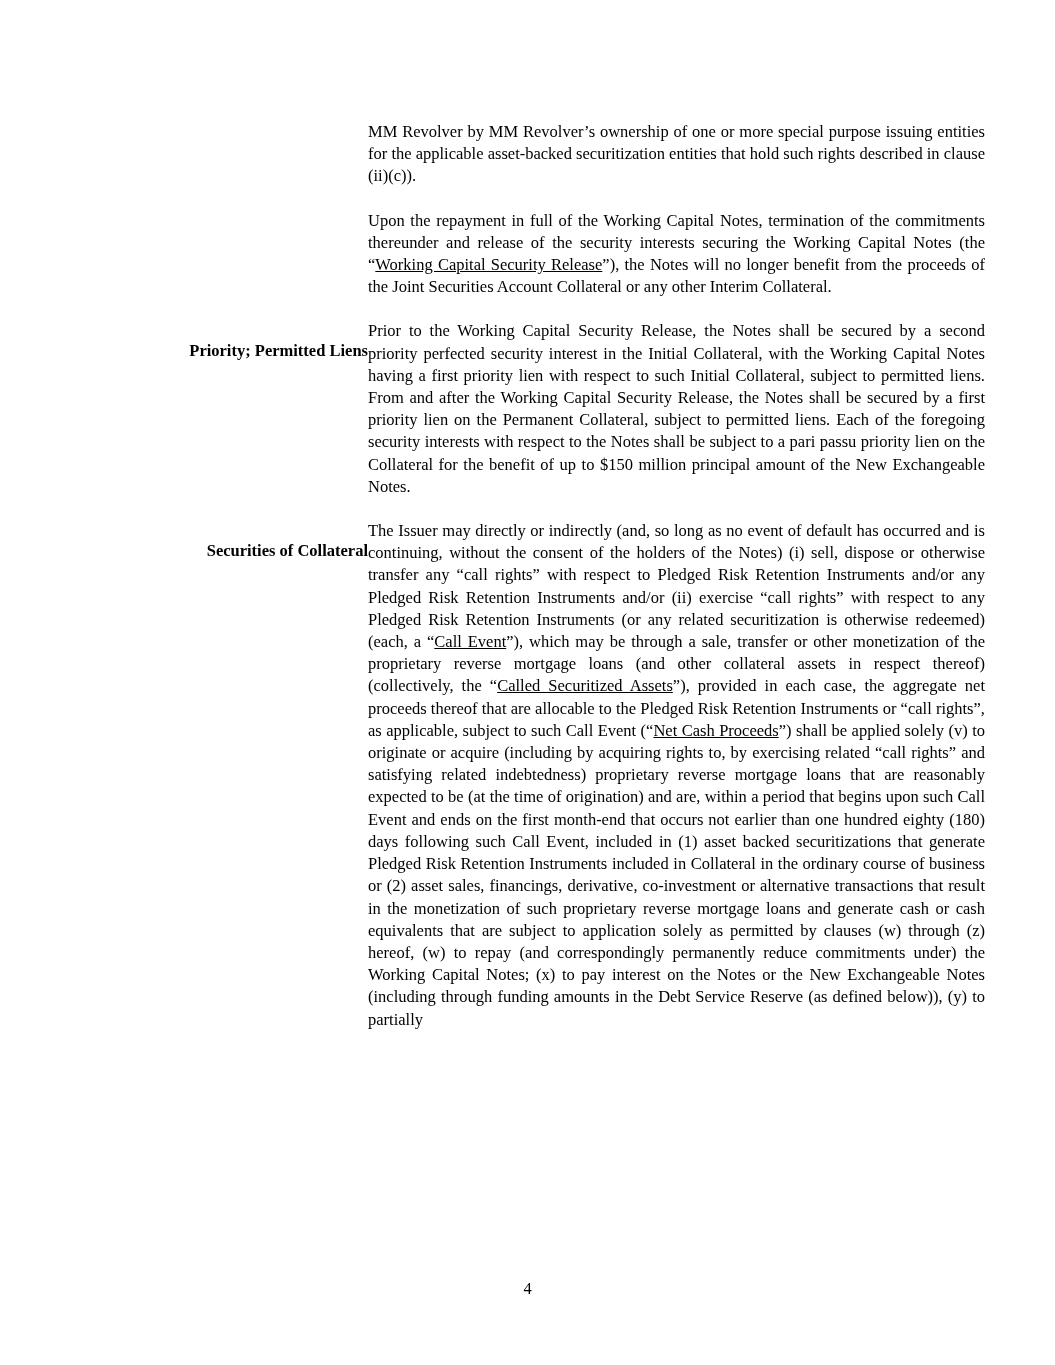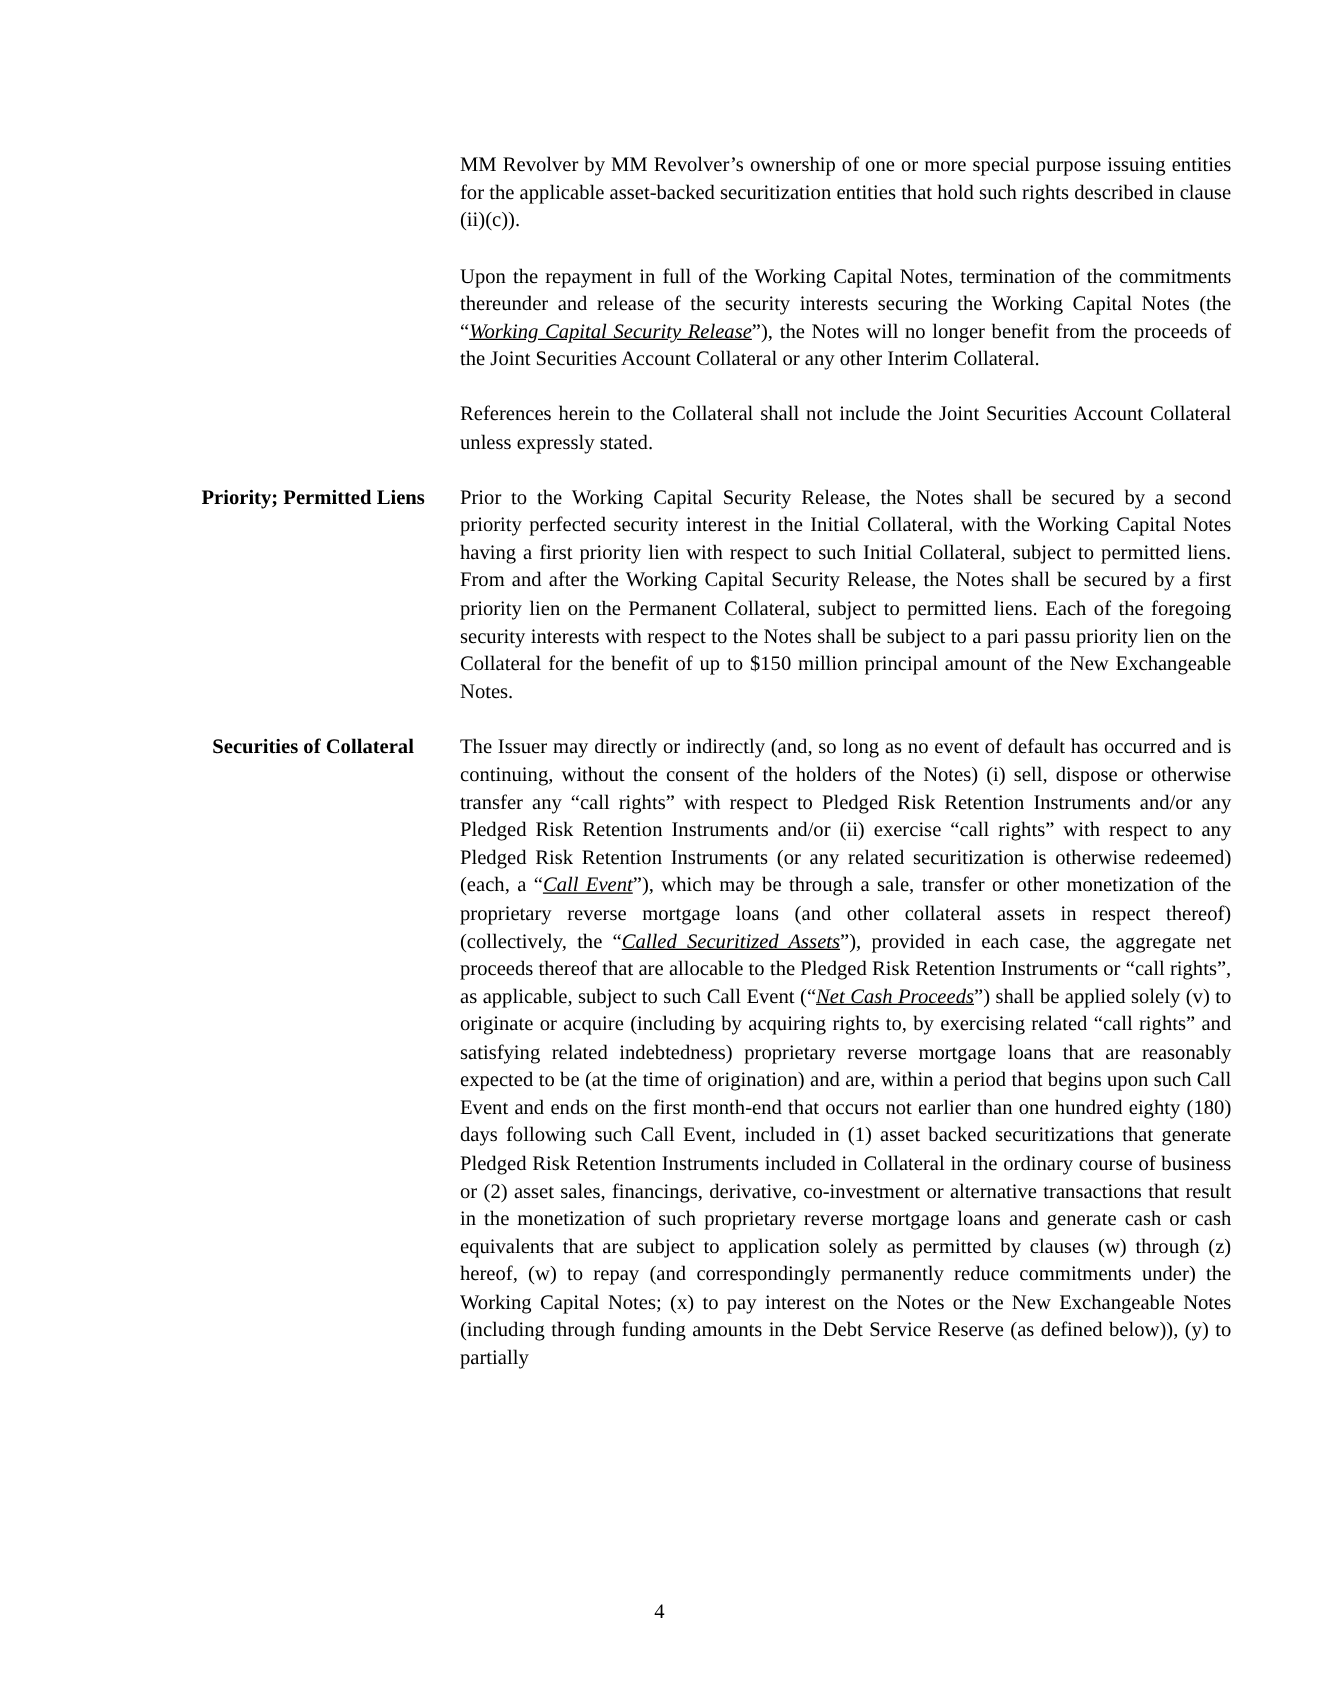--- a/index.html
+++ b/index.html
@@ -24,52 +24,52 @@
     padding: 121px 70px 0 133px;
   }
   .row {
     display: flex;
     align-items: flex-start;
   }
   .label-col {
     flex: 0 0 235px;
     width: 235px;
     font-weight: bold;
-    text-align: center;
+    text-align: right;
+    margin-top: 20px;
   }
   .body-col {
     flex: 1 1 auto;
     min-width: 0;
   }
   .body-col p {
     margin: 0 0 22px 0;
     text-align: justify;
   }
-  .run-u { text-decoration: underline; font-style: italic; }
+  .run-u { text-decoration: underline; }
   .run-i { }
   .page-number {
     position: absolute;
     top: 1278px;
     left: 0;
     right: 0;
     text-align: center;
   }
 </style>
 </head>
 <body>
 
 <div class="page">
   <div class="content">
 
     <section class="row">
       <div class="label-col"></div>
       <div class="body-col">
         <p><span>MM Revolver by MM Revolver’s ownership of one or more special purpose issuing entities for the applicable asset-backed securitization entities that hold such rights described in clause (ii)(c)).</span></p>
         <p><span>Upon the repayment in full of the Working Capital Notes, termination of the commitments thereunder and release of the security interests securing the Working Capital Notes (the “</span><span class="run-u">Working Capital Security Release</span><span>”), the Notes will no longer benefit from the proceeds of the Joint Securities Account Collateral or any other Interim Collateral.</span></p>
-        <p><span>References herein to the Collateral shall not include the Joint Securities Account Collateral unless expressly stated.</span></p>
       </div>
     </section>
 
     <section class="row">
       <div class="label-col">
         <span>Priority; Permitted Liens</span>
       </div>
       <div class="body-col">
         <p><span>Prior to the Working Capital Security Release, the Notes shall be secured by a second priority perfected security interest in the Initial Collateral, with the Working Capital Notes having a first priority lien with respect to such Initial Collateral, subject to permitted liens.  From and after the Working Capital Security Release, the Notes shall be secured by a first priority lien on the Permanent Collateral, subject to permitted liens.  Each of the foregoing security interests with respect to the Notes shall be subject to a </span><span class="run-i">pari passu</span><span> priority lien on the Collateral for the benefit of up to $150 million principal amount of the New Exchangeable Notes.</span></p>
       </div>

